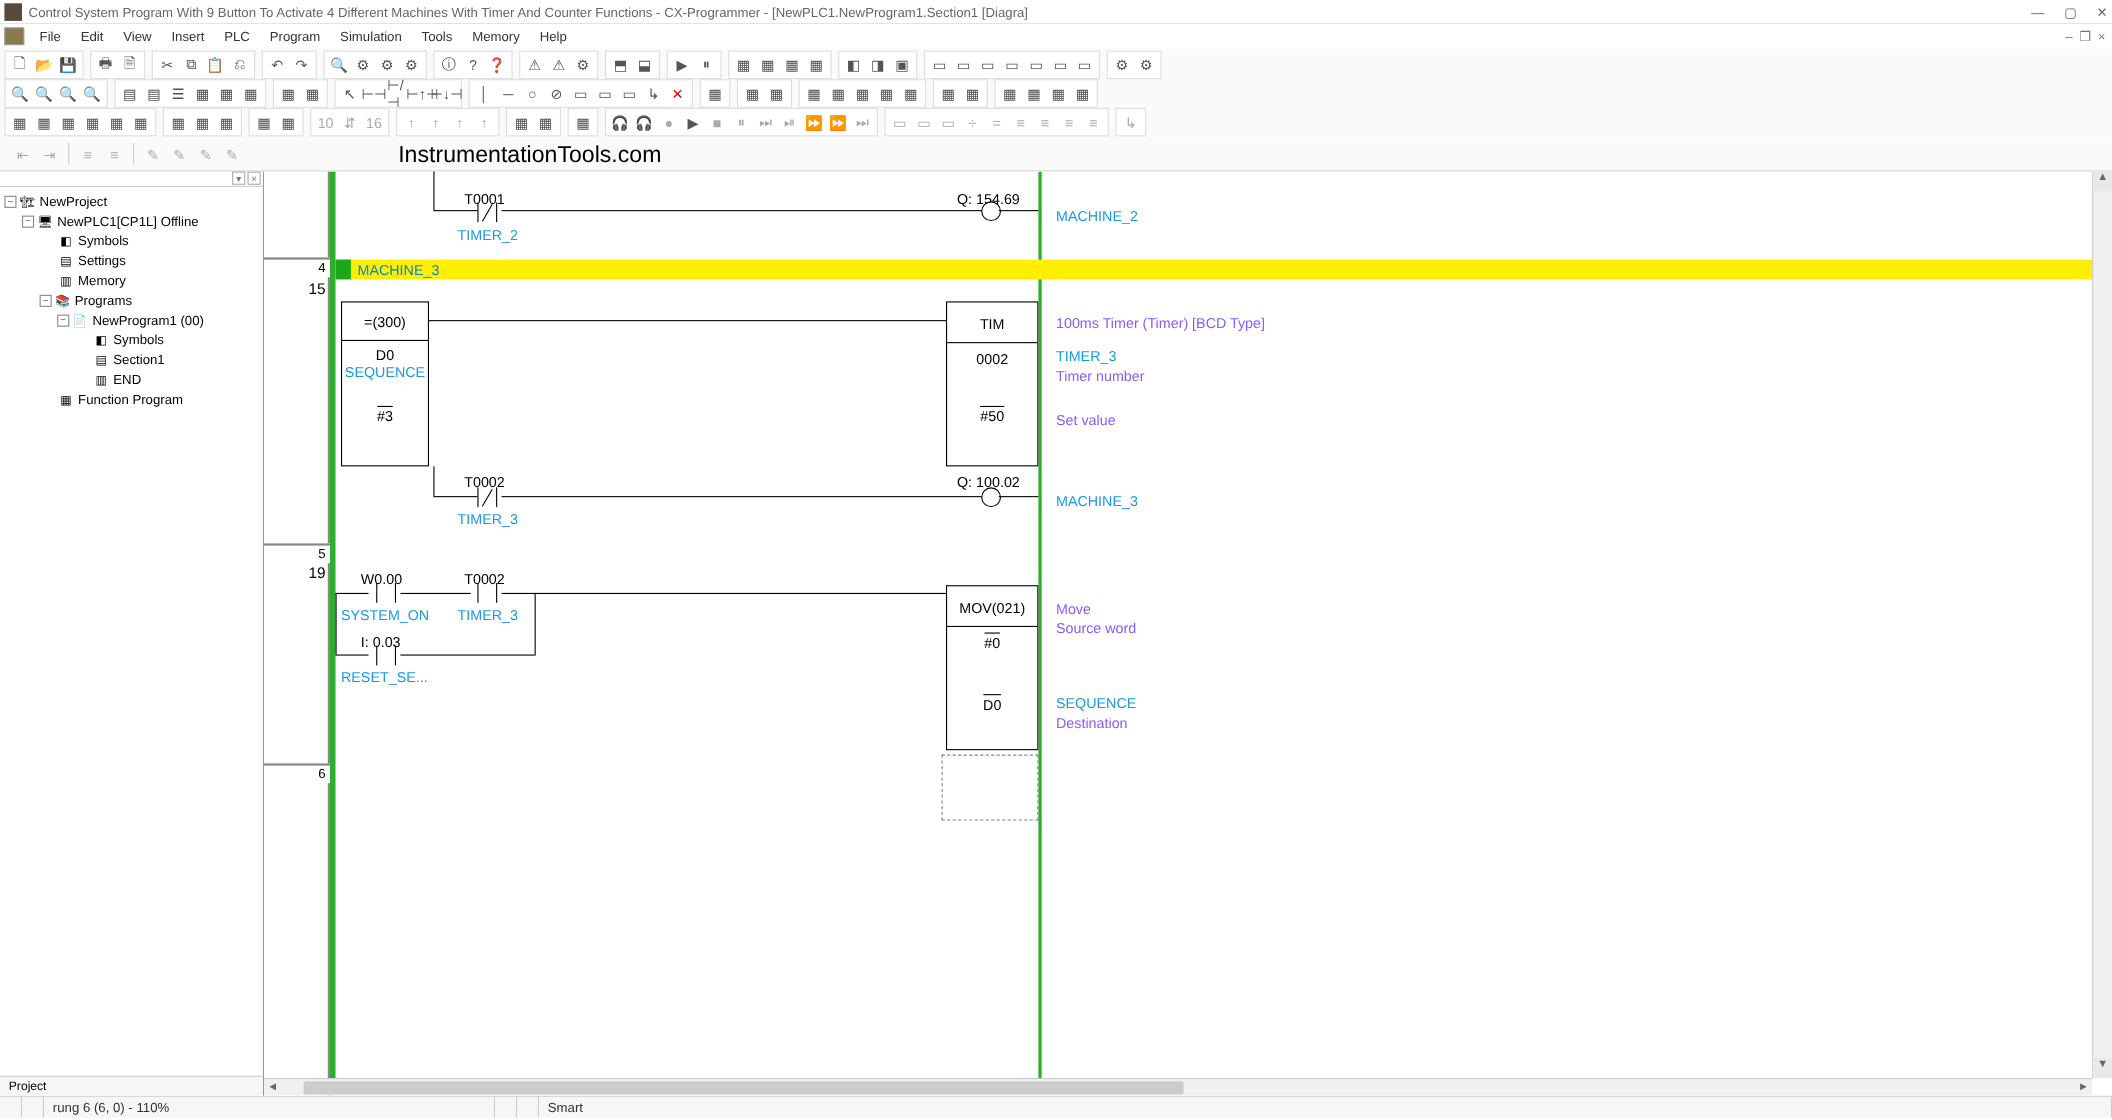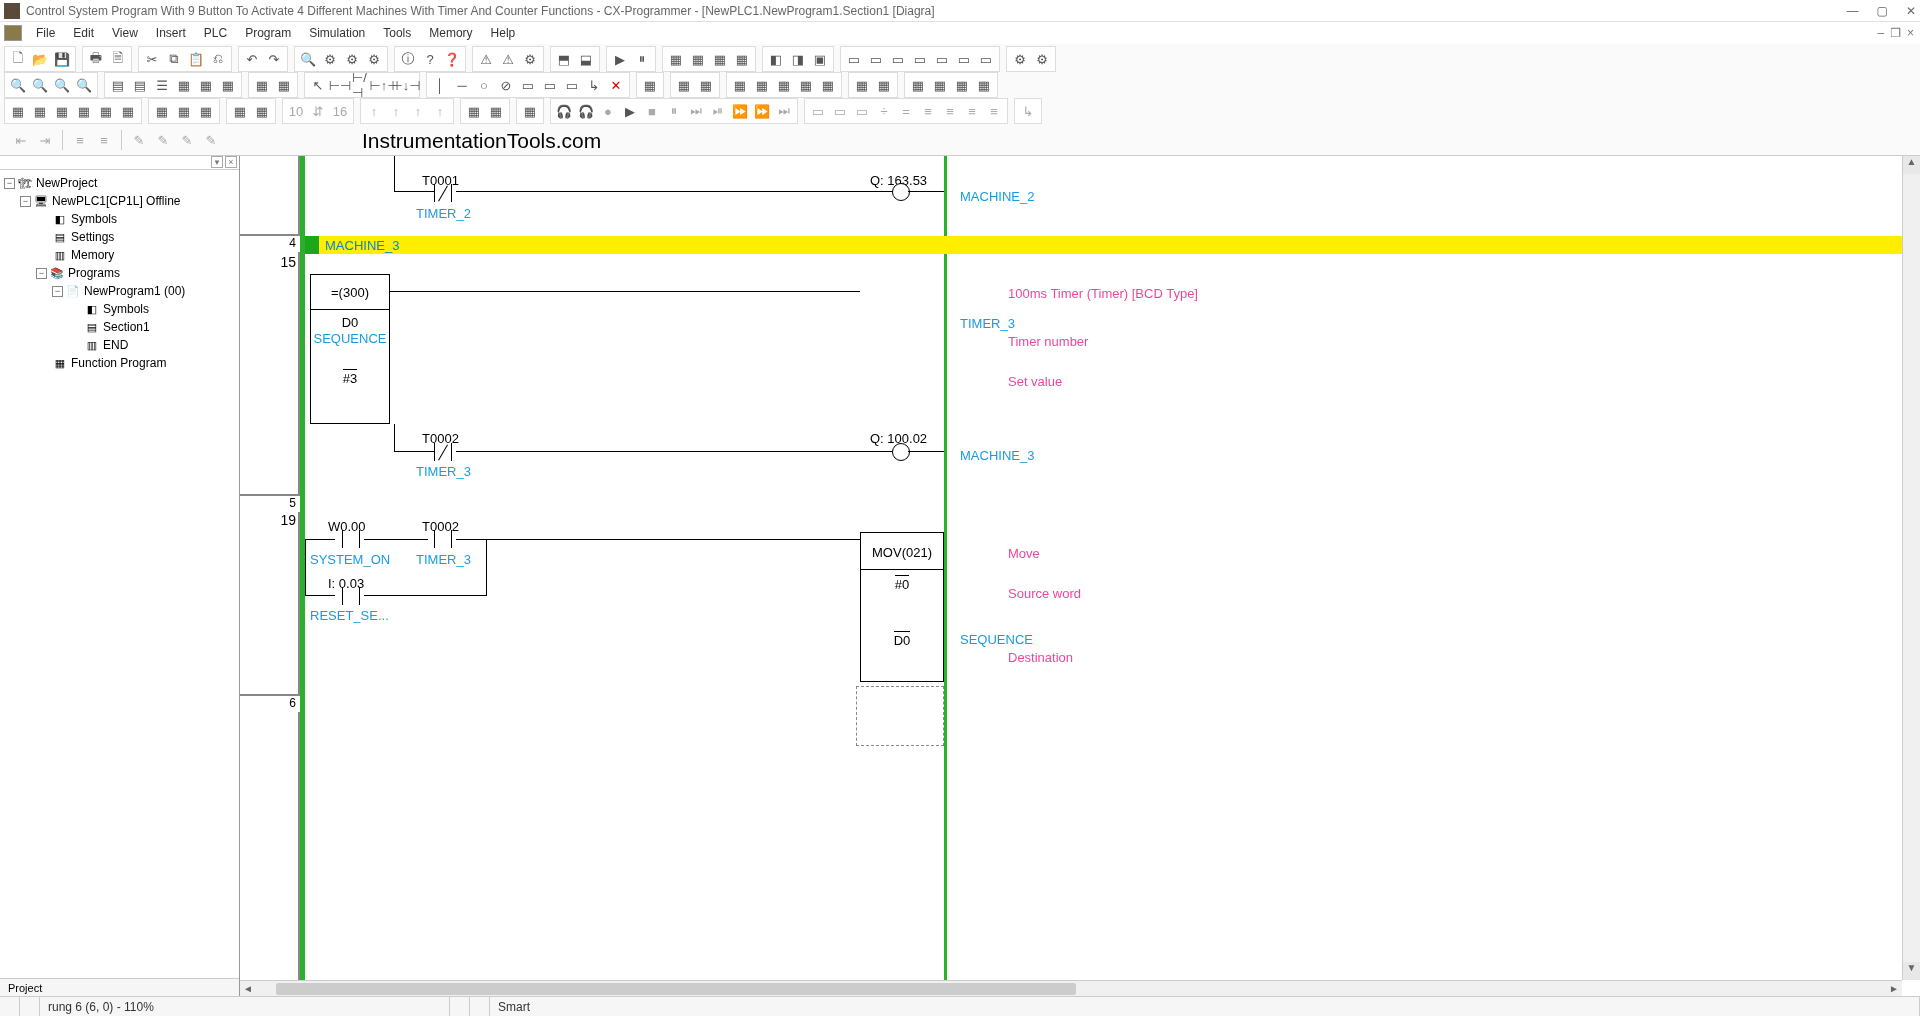--- a/index.html
+++ b/index.html
@@ -51,21 +51,21 @@
 .right-rail { position: absolute; left: 644px; top: 0; width: 3px; height: 100%; background: #2bb02b; }
 .rung-num-row { position: absolute; left: 0; background: #fff; border-top: 2px solid #888; width: 60px; height: 18px; font-size: 12px; padding-right: 4px; text-align: right; }
 .rung-num-big { position: absolute; left: 0; width: 60px; text-align: right; padding-right: 4px; font-size: 14px; color: #000; }
 .section-hdr { position: absolute; left: 5px; right: 0; height: 18px; background: #ffee00; display: flex; align-items: center; }
 .section-hdr .green-tab { width: 14px; height: 18px; background: #1aa81a; margin-right: 6px; }
 .section-hdr .lbl { color: #0088cc; font-size: 13px; }
 
 
 .addr { font-size: 13px; color: #000; position: absolute; }
 .comment { font-size: 13px; color: #1a9be0; position: absolute; }
-.desc { font-size: 13px; color: #ec4899; position: absolute; margin-left: 48px; }
+.desc { font-size: 13px; color: #8b5cf6; position: absolute; }
 .hline { position: absolute; height: 1px; background: #000; }
 .vline { position: absolute; width: 1px; background: #000; }
 .box { position: absolute; border: 1px solid #000; background: #fff; }
 .box-row { position: absolute; left: 0; right: 0; text-align: center; font-size: 13px; }
 .box-div { position: absolute; left: 0; right: 0; height: 1px; background: #000; }
 .overline::before { content: ""; position: absolute; left: 0; right: 0; top: -2px; height: 1px; background: #000; }
 .nc-contact { position: absolute; width: 30px; height: 18px; }
 .nc-contact .bar { position: absolute; top: 0; bottom: 0; width: 1px; background: #000; }
 .nc-contact .bar.l { left: 6px; }
 .nc-contact .bar.r { right: 6px; }
@@ -412,39 +412,45 @@
         <div class="vline" style="left:94px;top:-20px;height:55px"></div>
         <div class="hline" style="left:94px;top:35px;width:40px"></div>
         <div class="addr" style="left:122px;top:17px">T0001</div>
         <div class="nc-contact" style="left:128px;top:28px">
             <div class="bar l"></div>
             <div class="bar r"></div>
             <div class="slash"></div>
           </div>
         <div class="hline" style="left:156px;top:35px;width:444px"></div>
         <div class="comment" style="left:116px;top:50px">TIMER_2</div>
-        <div class="addr" style="left:570px;top:17px">Q: 163.53</div>
+        <div class="addr" style="left:570px;top:17px">Q: 154.69</div>
         <div class="coil" style="left:592px;top:27px"></div>
         <div class="hline" style="left:608px;top:35px;width:36px"></div>
         <div class="comment" style="left:660px;top:33px">MACHINE_2</div>
 
         <div class="section-hdr" style="top:80px">
           <div class="green-tab"></div>
             <span class="lbl">MACHINE_3</span>
         </div>
 
         <div class="box" style="left:10px;top:118px;width:80px;height:150px">
           <div class="box-row" style="top:10px">=(300)</div>
           <div class="box-div" style="top:34px"></div>
           <div class="box-row" style="top:40px">D0</div>
           <div class="box-row" style="top:56px;color:#1a9be0">SEQUENCE</div>
           <div class="box-row" style="top:96px;position:absolute"><span style="position:relative;display:inline-block" class="overline">#3</span></div>
         </div>
         <div class="hline" style="left:90px;top:135px;width:470px"></div>
 
+        <div class="box" style="left:560px;top:118px;width:84px;height:150px">
+          <div class="box-row" style="top:12px">TIM</div>
+          <div class="box-div" style="top:36px"></div>
+          <div class="box-row" style="top:44px">0002</div>
+          <div class="box-row" style="top:96px"><span style="position:relative;display:inline-block" class="overline">#50</span></div>
+        </div>
         <div class="desc" style="left:660px;top:130px">100ms Timer (Timer) [BCD Type]</div>
         <div class="comment" style="left:660px;top:160px">TIMER_3</div>
         <div class="desc" style="left:660px;top:178px">Timer number</div>
         <div class="desc" style="left:660px;top:218px">Set value</div>
 
         <div class="vline" style="left:94px;top:268px;height:27px"></div>
         <div class="hline" style="left:94px;top:295px;width:40px"></div>
         <div class="addr" style="left:122px;top:275px">T0002</div>
         <div class="nc-contact" style="left:128px;top:287px">
             <div class="bar l"></div>
@@ -487,21 +493,21 @@
         <div class="vline" style="left:186px;top:383px;height:57px"></div>
         <div class="comment" style="left:10px;top:452px">RESET_SE...</div>
 
         <div class="box" style="left:560px;top:376px;width:84px;height:150px">
           <div class="box-row" style="top:12px">MOV(021)</div>
           <div class="box-div" style="top:36px"></div>
           <div class="box-row" style="top:44px"><span style="position:relative;display:inline-block" class="overline">#0</span></div>
           <div class="box-row" style="top:100px"><span style="position:relative;display:inline-block" class="overline">D0</span></div>
         </div>
         <div class="desc" style="left:660px;top:390px">Move</div>
-        <div class="desc" style="left:660px;top:430px">Source word</div>
+        <div class="desc" style="left:660px;top:407px">Source word</div>
         <div class="comment" style="left:660px;top:476px">SEQUENCE</div>
         <div class="desc" style="left:660px;top:494px">Destination</div>
 
         <div class="dashed-box" style="left:556px;top:530px;width:88px;height:60px"></div>
       </div>
 
       <div class="vscroll">
         <div class="up">▲</div>
         <div class="dn">▼</div>
       </div>

